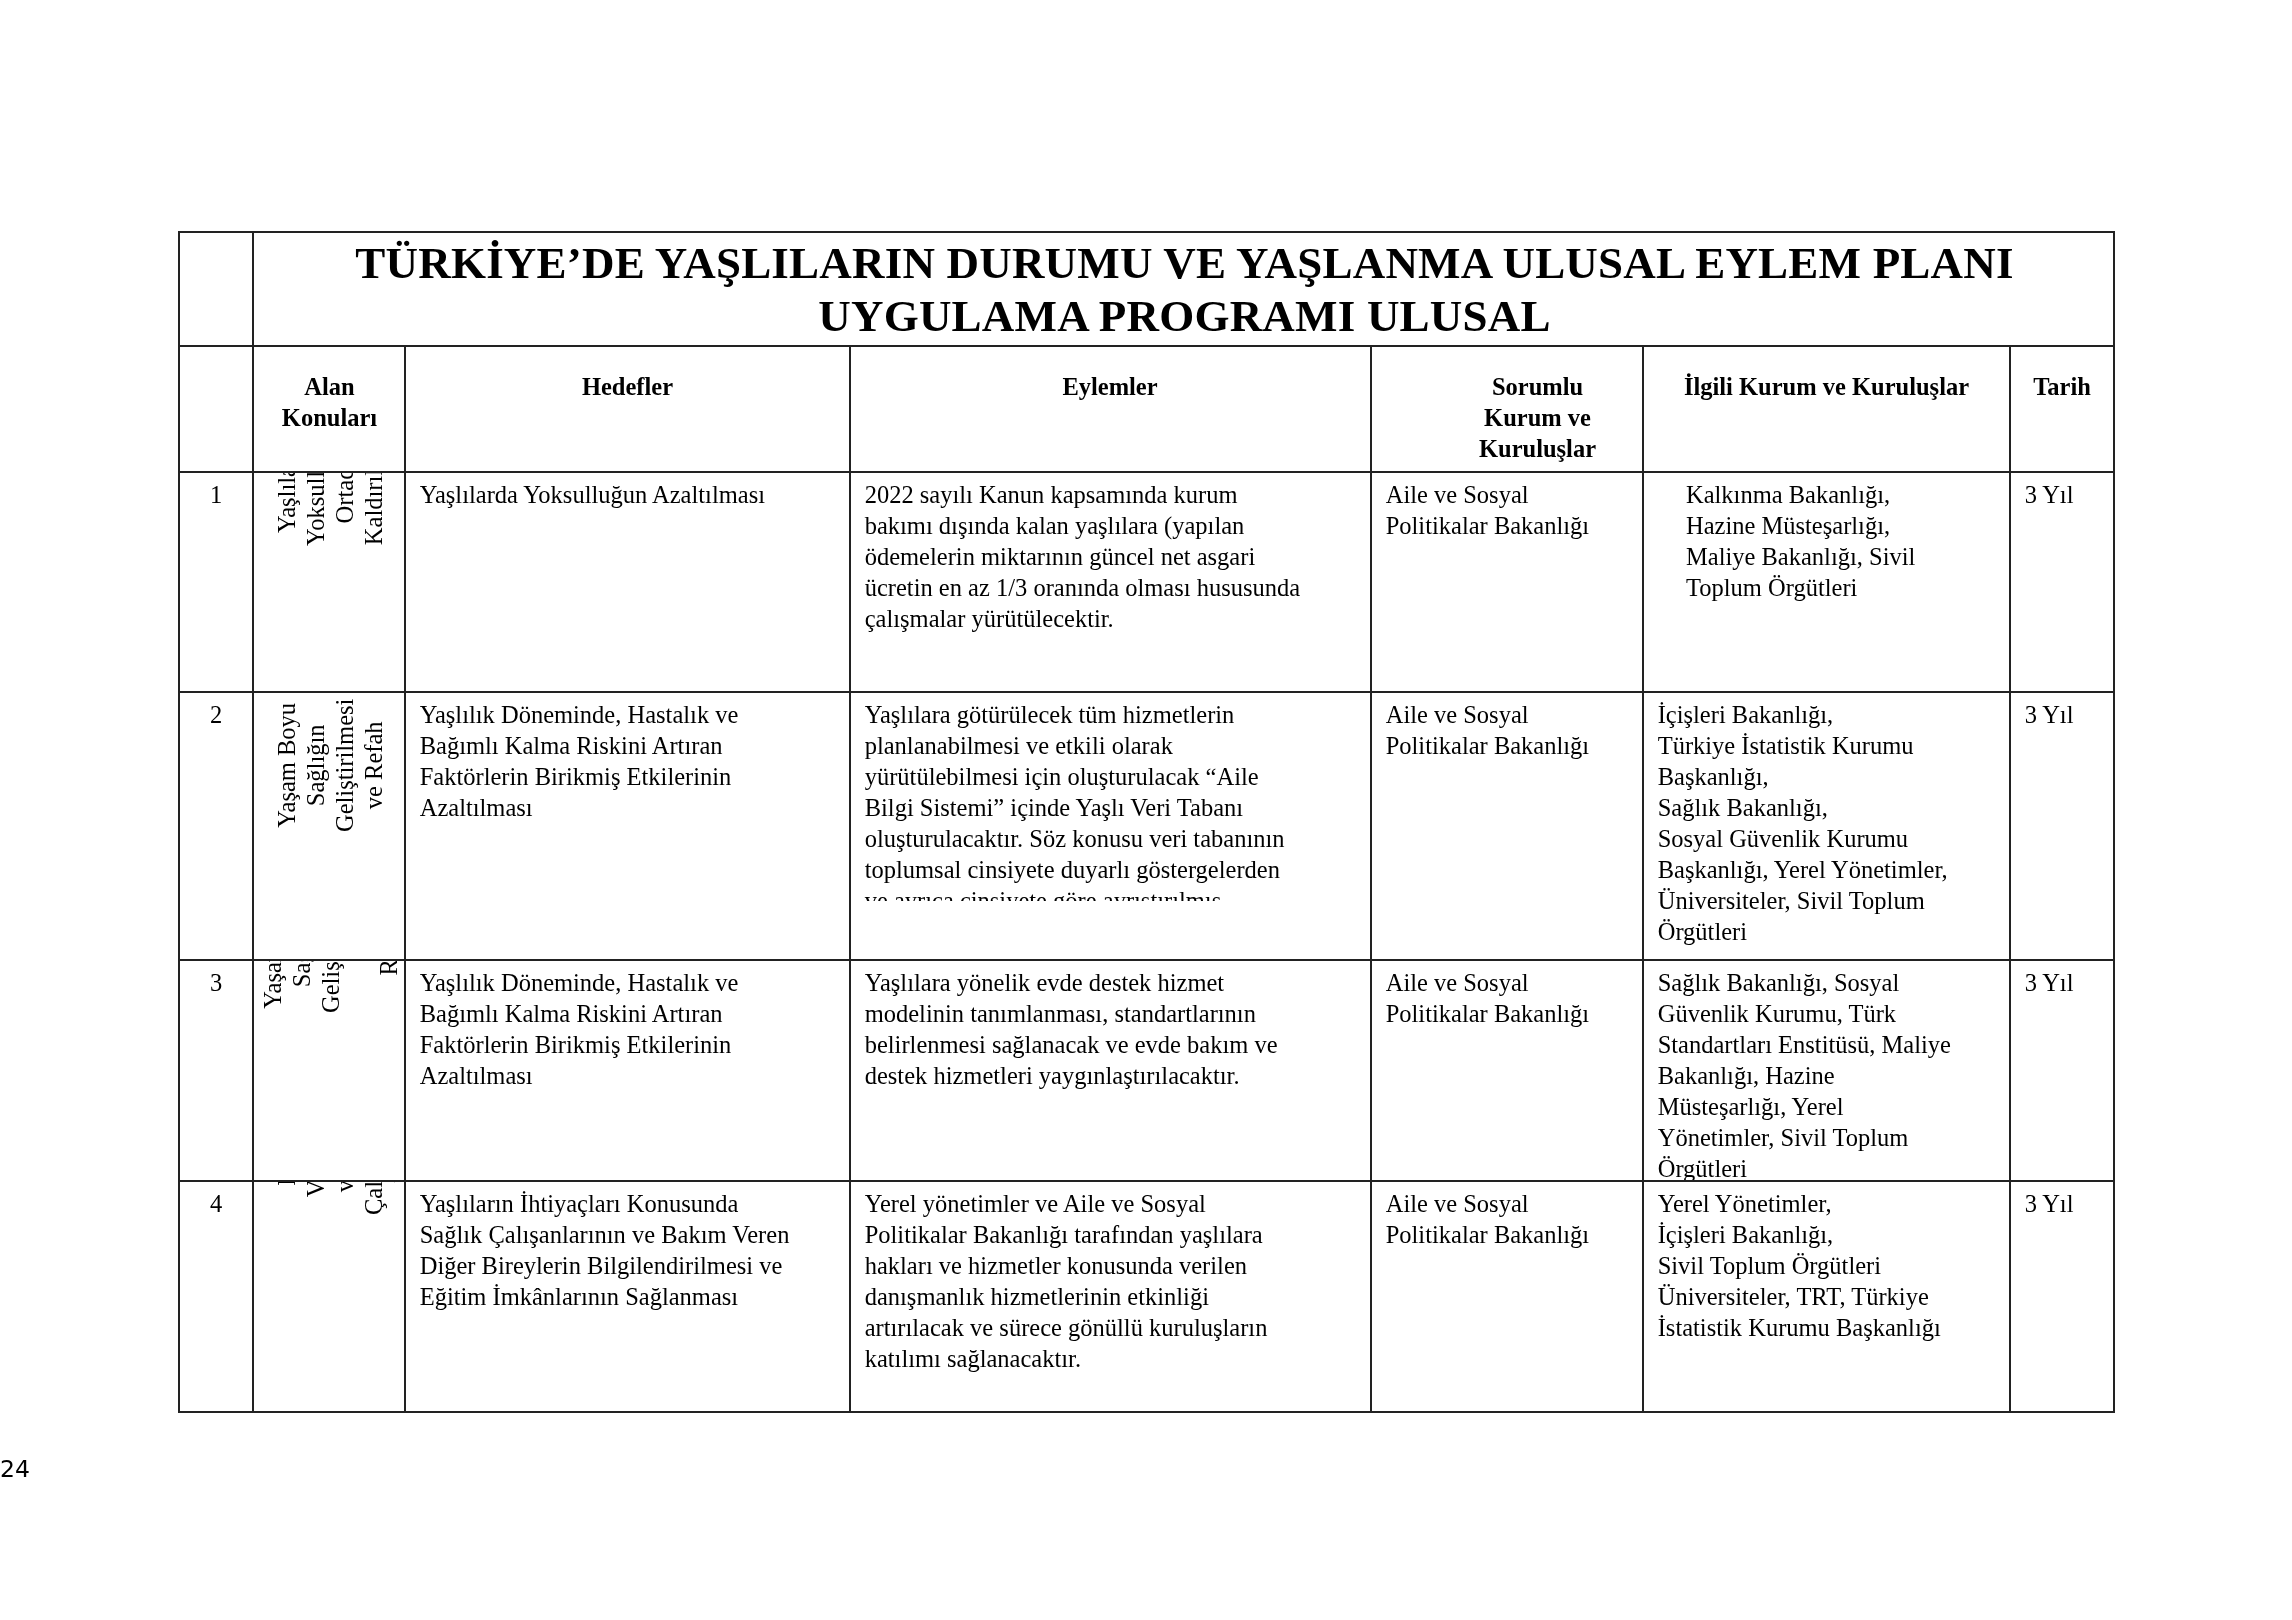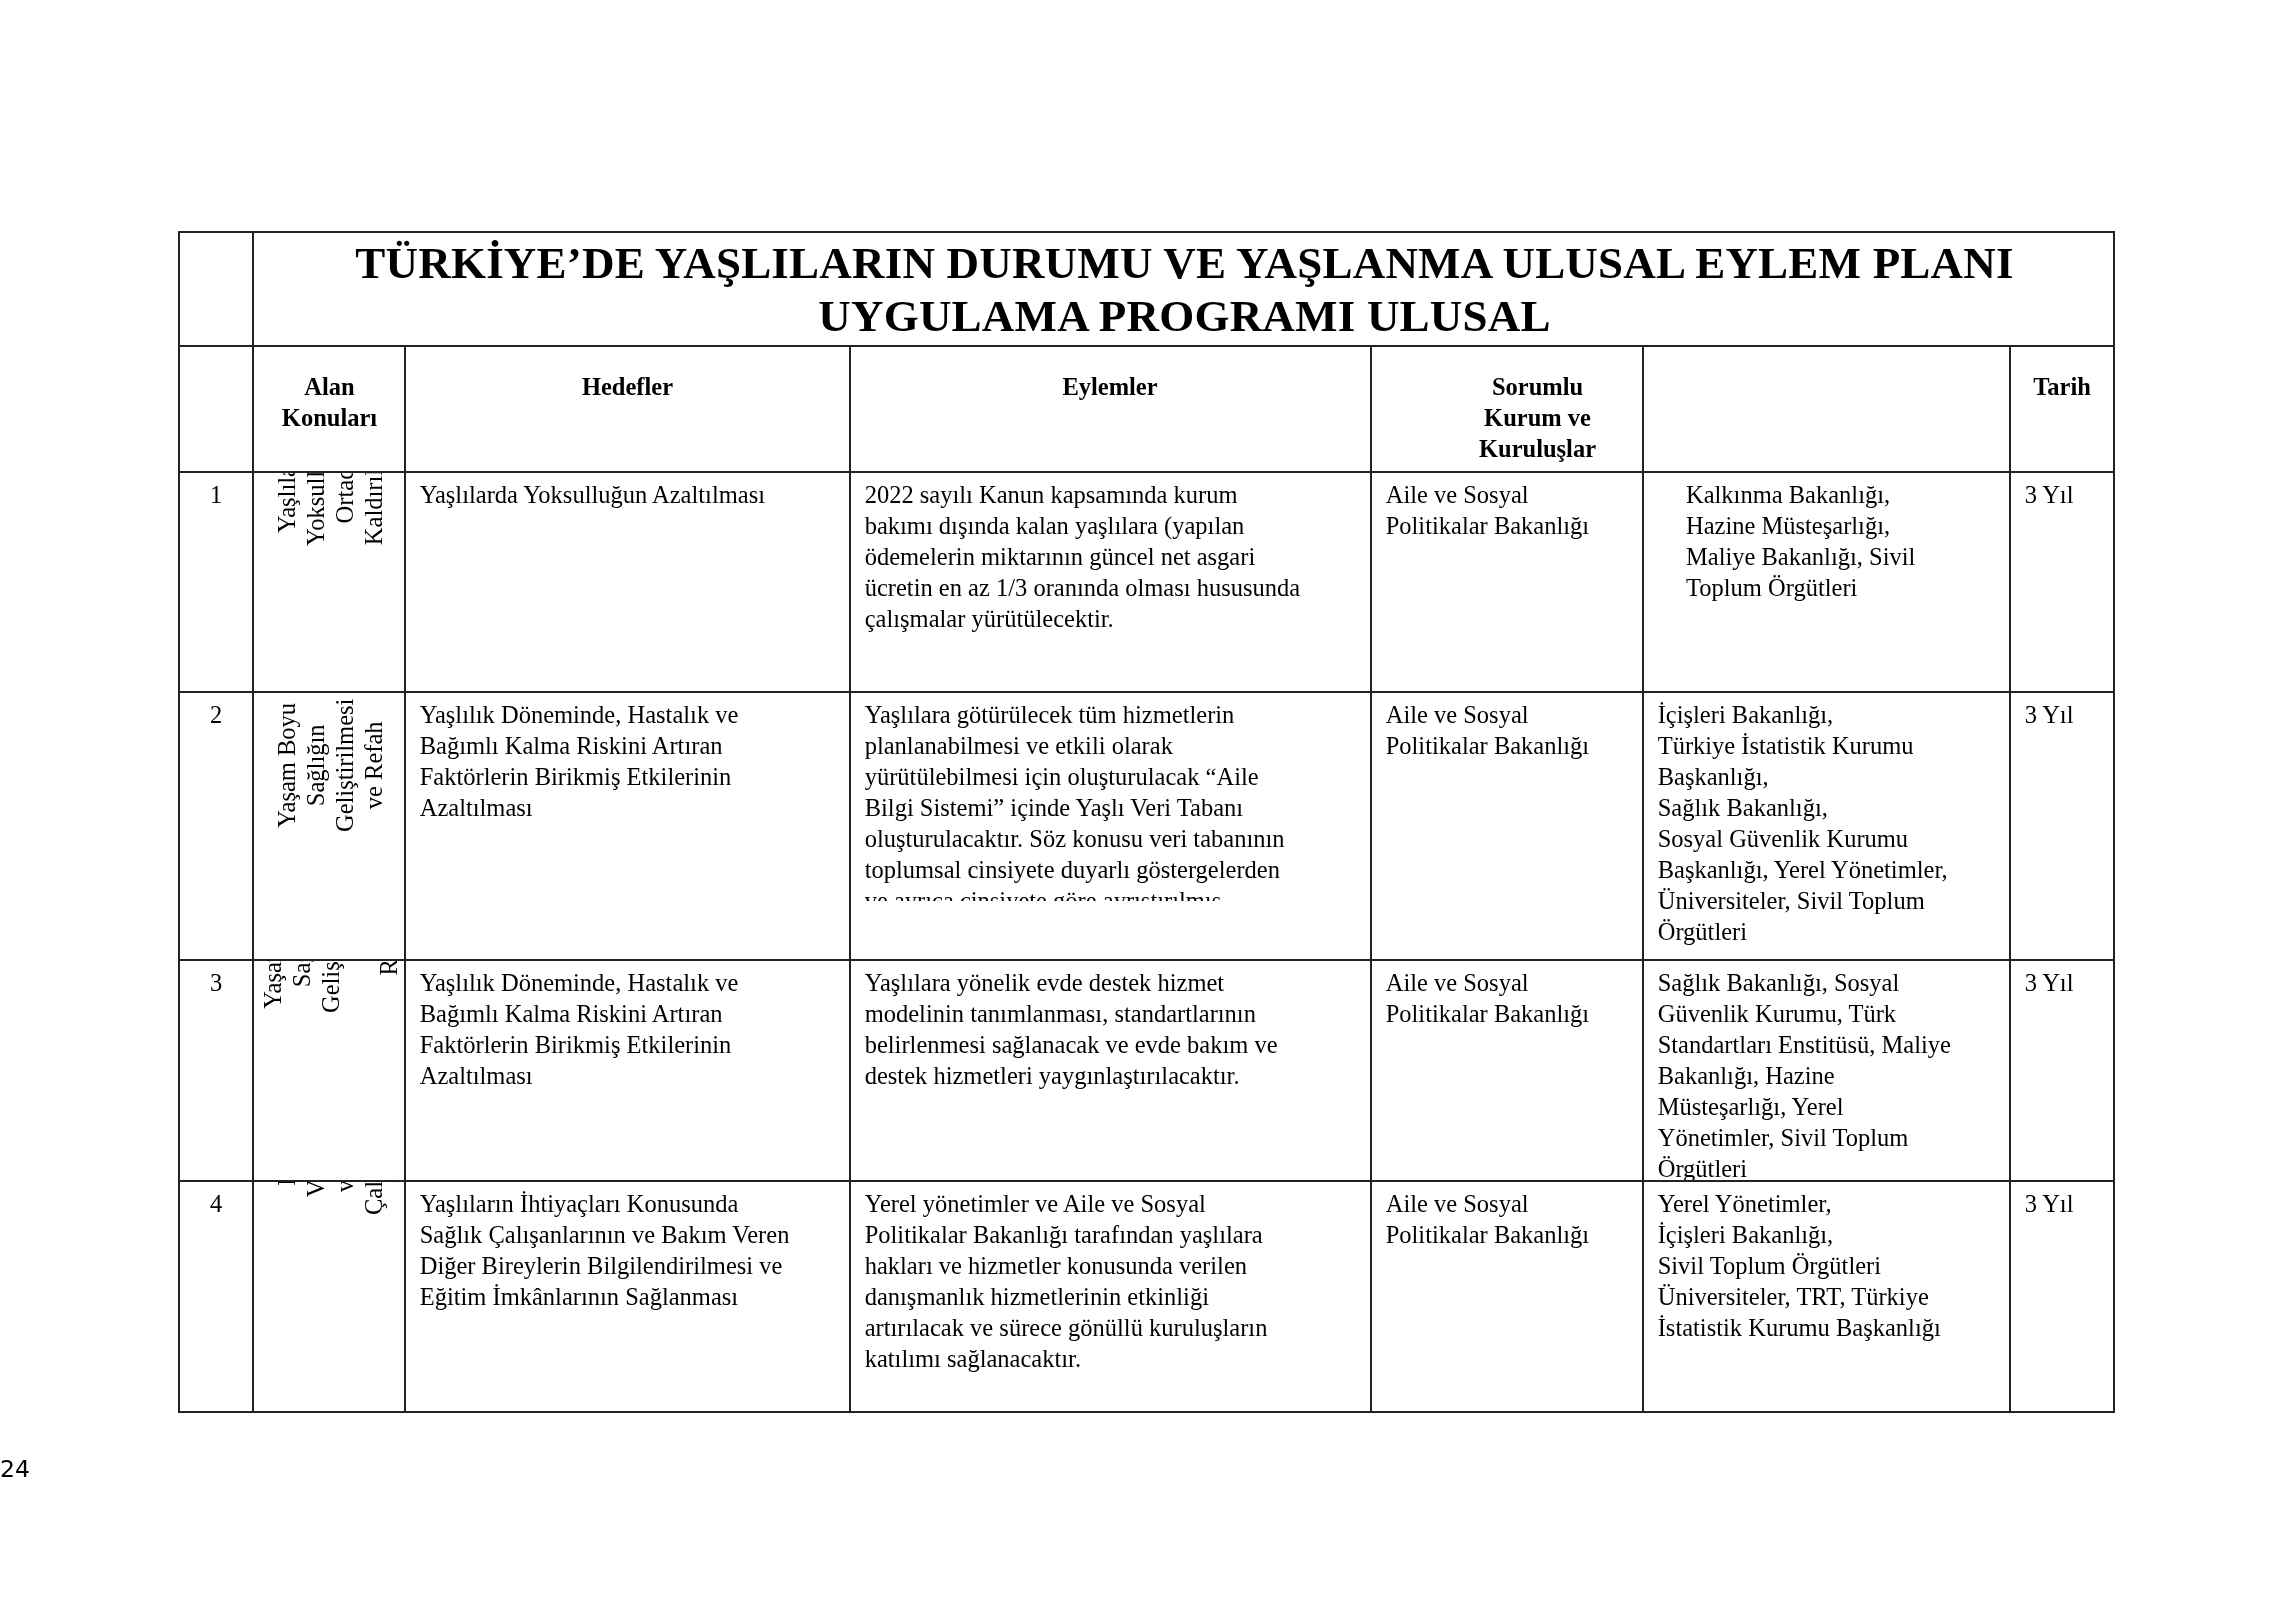--- a/index.html
+++ b/index.html
@@ -46,20 +46,21 @@
     <div>UYGULAMA PROGRAMI ULUSAL</div>
   </div>
 
   <div class="cell hdr" style="left:74px; top:114px; width:151px; height:124px; white-space:pre-line;">Alan
 Konuları</div>
   <div class="cell hdr" style="left:226px; top:114px; width:443px; height:124px;">Hedefler</div>
   <div class="cell hdr" style="left:671px; top:114px; width:518px; height:124px;">Eylemler</div>
   <div class="cell hdr" style="left:1192px; top:114px; width:271px; height:124px; white-space:pre-line;margin-left:30px;">Sorumlu
 Kurum ve
 Kuruluşlar</div>
+  <div class="cell hdr" style="left:1464px; top:114px; width:365px; height:124px;">İlgili Kurum ve Kuruluşlar</div>
   <div class="cell hdr" style="left:1831px; top:114px; width:102px; height:124px;border-radius:28px;">Tarih</div>
 
   <div>
     <div class="cell num" style="left:0; top:240px; width:72px; height:218px;">1</div>
     <div class="cell" style="left:74px; top:240px; width:151px; height:218px;">
       <div class="vert">
           <span style="bottom:29px;">Yaşlılarda
 Yoksulluğun
 Ortadan
 Kaldırılması</span>

